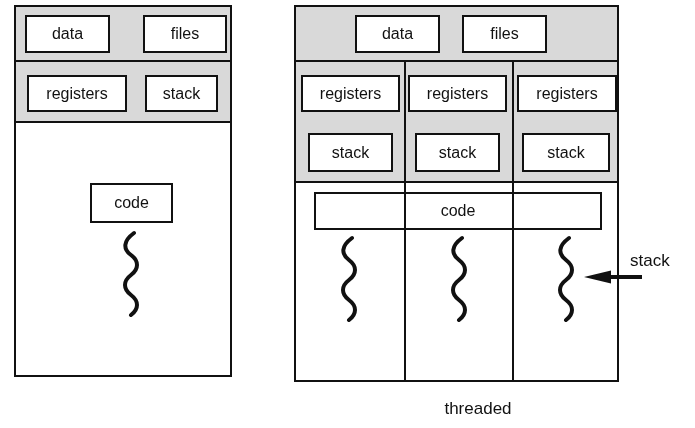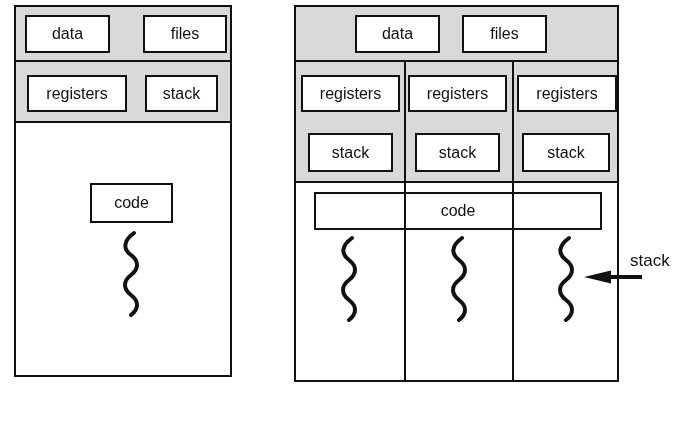--- a/index.html
+++ b/index.html
@@ -142,14 +142,15 @@
       <path d="M16 3 C 5 11 5 19 13 25 C 21 31 21 39 13 45 C 5 51 5 59 13 65 C 21 71 21 79 13 85" fill="none" stroke="#111" stroke-width="4" stroke-linecap="round"></path>
     </svg>
   </div>
 
   <svg class="arrow" style="left:584px; top:269px;" width="58" height="16" viewBox="0 0 58 16">
     <polygon points="0,8 27,1.5 27,14.5" fill="#111"></polygon>
     <rect x="24" y="6" width="34" height="4" fill="#111"></rect>
   </svg>
   <div class="annotation" style="left:630px; top:252px;">stack</div>
 
+  <div class="caption" style="left:398px; top:400px; width:160px;">threaded</div>
 
 </div>
 
 </body></html>

